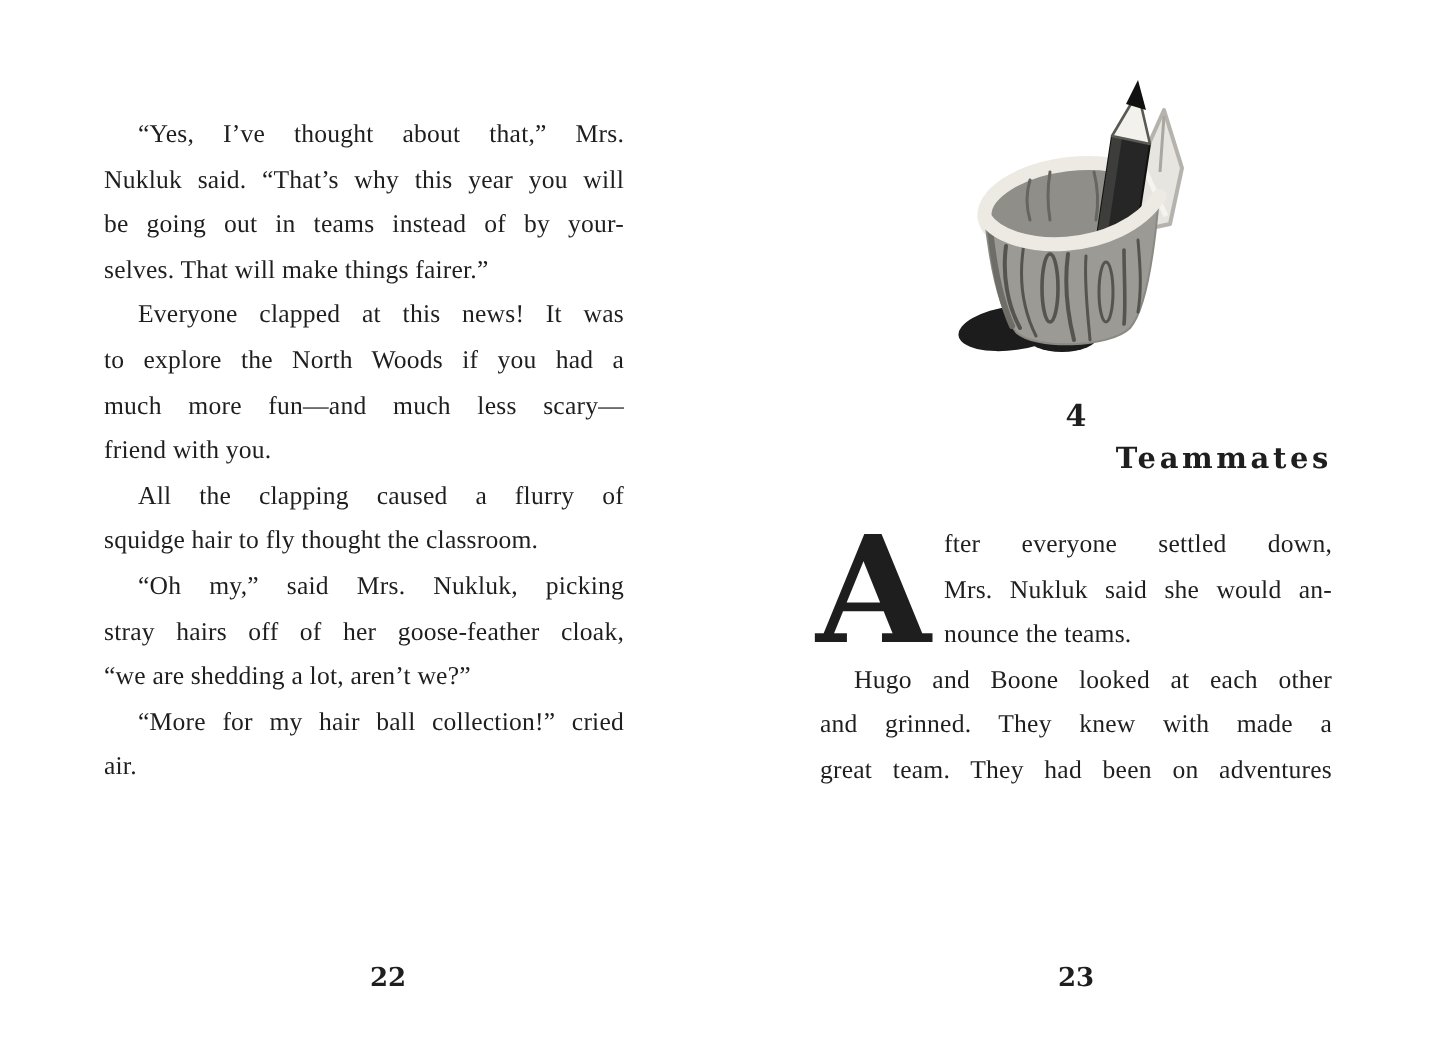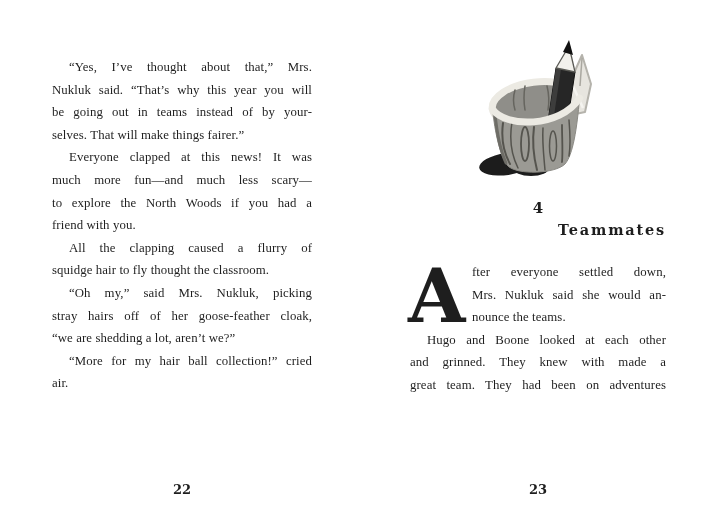--- a/index.html
+++ b/index.html
@@ -14,21 +14,21 @@
   .droppara{position:relative;padding-left:62px;}
   .dropcap{position:absolute;left:-2px;top:-2px;font-family:"DejaVu Serif",serif;font-weight:700;
            font-size:74px;line-height:74px;color:var(--ink,#1e1e1e);}
   .chapnum{position:absolute;left:410px;top:199px;width:256px;text-align:center;
            font-family:"DejaVu Serif",serif;font-weight:700;font-size:15px;color:var(--ink,#1e1e1e);}
   .chaptitle{position:absolute;left:410px;top:221px;width:256px;text-align:right;
            font-family:"DejaVu Serif",serif;font-weight:700;font-size:14.5px;letter-spacing:1.8px;
            color:var(--ink,#1e1e1e);}
   .pagenum{position:absolute;width:260px;top:482px;text-align:center;
            font-family:"DejaVu Serif",serif;font-weight:700;font-size:13px;color:var(--ink,#1e1e1e);}
-  .left-num{left:52px;}
+  .left-num{left:64px;}
   .right-num{left:410px;width:256px;}
   .illus{position:absolute;left:455px;top:28px;}
   
   .sh{fill:var(--shadow,#1c1c1c);}
   .opening{fill:var(--cup_open,#8f8e89);stroke:var(--cup_rim,#eceae3);stroke-width:7;}
   .grain{stroke:var(--cup_grain,#55544e);fill:none;stroke-linecap:round;}
   .graino{stroke:#66655f;fill:none;stroke-linecap:round;}
   .cupbody{fill:var(--cup_body,#9b9a94);stroke:#8a8983;stroke-width:1;}
   .lip{stroke:var(--cup_rim,#eceae3);stroke-width:7;fill:none;stroke-linecap:round;}
   .penb{fill:var(--pen,#e7e5df);stroke:#b5b3ac;stroke-width:2;stroke-linejoin:round;}
@@ -45,22 +45,22 @@
 
 <div class="spread">
 
   <div>
     <div class="textblock left-text">
         <div class="line indent">“Yes, I’ve thought about that,” Mrs.</div>
         <div class="line">Nukluk said. “That’s why this year you will</div>
         <div class="line">be going out in teams instead of by your-</div>
         <div class="line last">selves. That will make things fairer.”</div>
         <div class="line indent">Everyone clapped at this news! It was</div>
+        <div class="line">to explore the North Woods if you had a</div>
         <div class="line">much more fun—and much less scary—</div>
-        <div class="line">to explore the North Woods if you had a</div>
         <div class="line last">friend with you.</div>
         <div class="line indent">All the clapping caused a flurry of</div>
         <div class="line last">squidge hair to fly thought the classroom.</div>
         <div class="line indent">“Oh my,” said Mrs. Nukluk, picking</div>
         <div class="line">stray hairs off of her goose-feather cloak,</div>
         <div class="line last">“we are shedding a lot, aren’t we?”</div>
         <div class="line indent">“More for my hair ball collection!” cried</div>
         <div class="line last">air.</div>
       </div>
     <div class="pagenum left-num">22</div>

